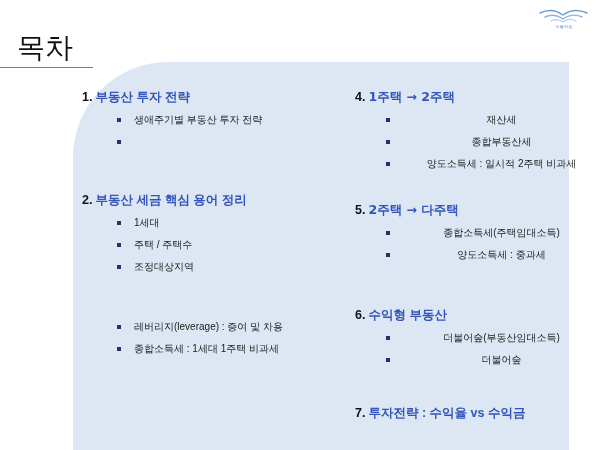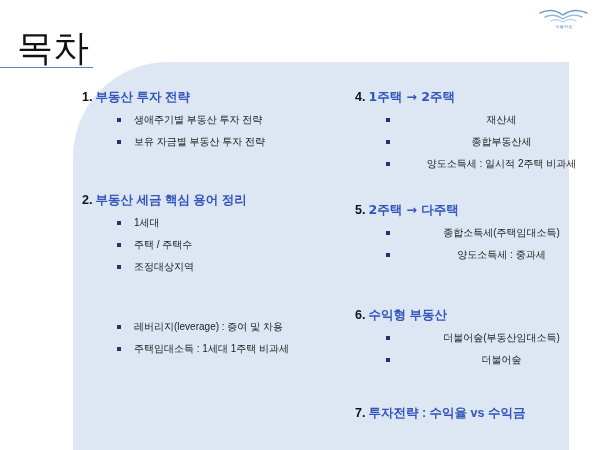--- a/index.html
+++ b/index.html
@@ -43,21 +43,21 @@
     letter-spacing: 0.3px;
     color: #5b86c0;
     line-height: 5px;
   }
 
   
   #page-title {
     position: absolute;
     left: 17px;
     top: 32px;
-    font-size: 36px;
+    font-size: 28px;
     line-height: 32px;
     color: #111111;
     font-weight: normal;
     white-space: nowrap;
   }
   #title-rule {
     position: absolute;
     left: 0px;
     top: 67px;
     width: 93px;
@@ -148,39 +148,39 @@
   <div id="content-panel">
 
     <div class="column col-left" id="column-left">
 
       <div class="toc-group" style="top:27px">
         <div class="group-heading">
           <span class="num">1.</span><span>부동산 투자 전략</span>
         </div>
         <ul class="sub-list">
           <li class="sub-item"><span class="bullet"></span><span>생애주기별 부동산 투자 전략</span></li>
-          <li class="sub-item"><span class="bullet"></span><span>보유 자금별 부동산 투자 전략</span></li>
+          <li class="sub-item"><span class="bullet"></span></li>
         </ul>
       </div>
 
       <div class="toc-group" style="top:130px">
         <div class="group-heading">
           <span class="num">2.</span><span>부동산 세금 핵심 용어 정리</span>
         </div>
         <ul class="sub-list">
           <li class="sub-item"><span class="bullet"></span><span>1세대</span></li>
           <li class="sub-item"><span class="bullet"></span><span>주택 / 주택수</span></li>
           <li class="sub-item"><span class="bullet"></span><span>조정대상지역</span></li>
         </ul>
       </div>
 
       <div class="toc-group" style="top:250px">
         <ul class="sub-list">
           <li class="sub-item"><span class="bullet"></span><span>레버리지(leverage) : 증여 및 차용</span></li>
-          <li class="sub-item"><span class="bullet"></span><span>주택임대소득 : 1세대 1주택 비과세</span></li>
+          <li class="sub-item"><span class="bullet"></span><span>종합소득세 : 1세대 1주택 비과세</span></li>
         </ul>
       </div>
 
     </div>
 
     <div class="column col-right" id="column-right">
 
       <div class="toc-group" style="top:27px">
         <div class="group-heading">
           <span class="num">4.</span><span class="arrow">1주택 → 2주택</span>

